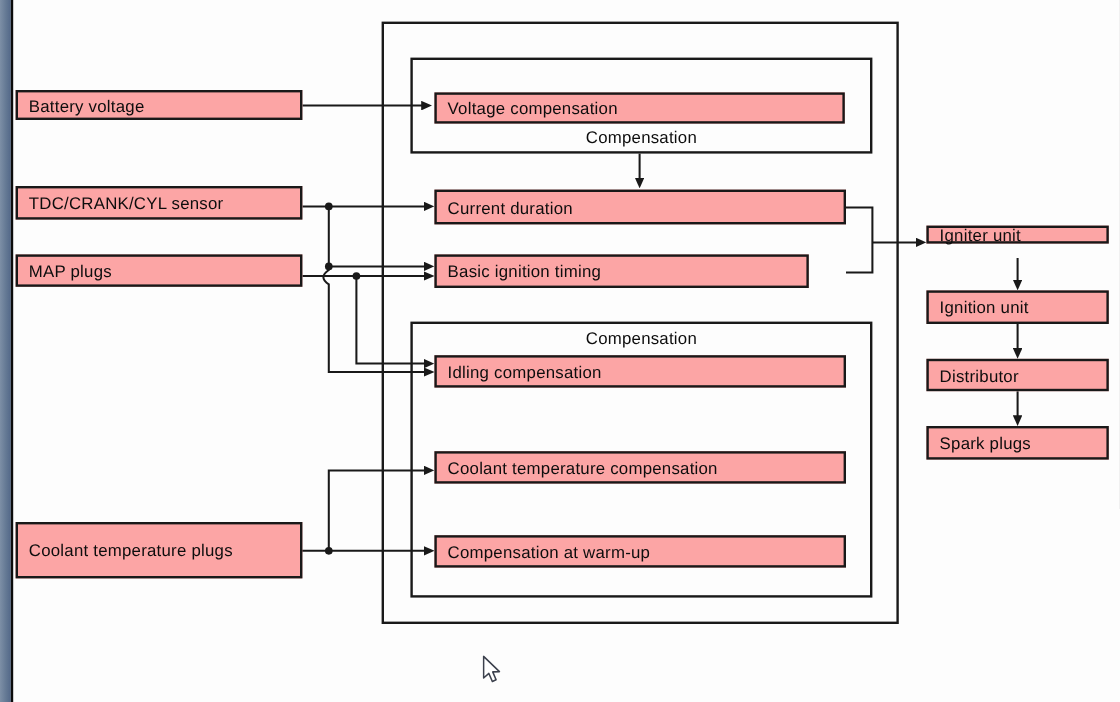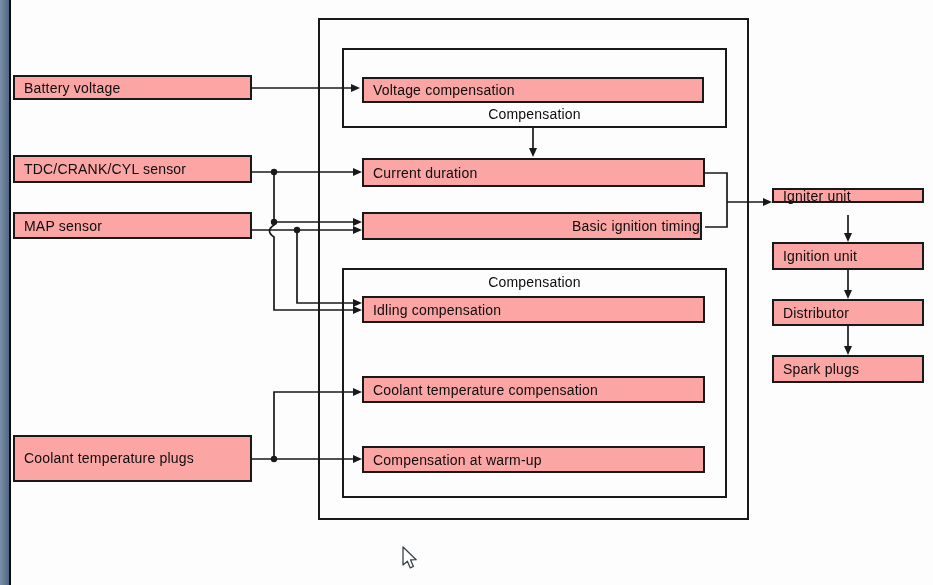--- a/index.html
+++ b/index.html
@@ -78,33 +78,33 @@
   <div class="group-label" style="left:342px; top:106px; width:385px;">Compensation</div>
   <div class="group-label" style="left:342px; top:274px; width:385px;">Compensation</div>
 
   <div class="node" style="left:13px; top:75px; width:239px; height:25px;">
     <span>Battery voltage</span>
   </div>
   <div class="node" style="left:13px; top:155px; width:239px; height:28px;">
     <span>TDC/CRANK/CYL sensor</span>
   </div>
   <div class="node" style="left:13px; top:212px; width:239px; height:27px;">
-    <span>MAP sensor</span>
+    <span>MAP plugs</span>
   </div>
   <div class="node" style="left:13px; top:435px; width:239px; height:47px;">
     <span class="wrap2">Coolant temperature plugs</span>
   </div>
 
   <div class="node" style="left:362px; top:158px; width:343px; height:29px;">
     <span>Current duration</span>
   </div>
   <div class="node" style="left:362px; top:77px; width:342px; height:26px;">
     <span>Voltage compensation</span>
   </div>
-  <div class="node" style="left:362px; top:212px; width:340px; height:28px;justify-content:flex-end;">
+  <div class="node" style="left:362px; top:212px; width:312px; height:28px;">
     <span>Basic ignition timing</span>
   </div>
   <div class="node" style="left:362px; top:296px; width:343px; height:27px;">
     <span>Idling compensation</span>
   </div>
   <div class="node" style="left:362px; top:376px; width:343px; height:27px;">
     <span>Coolant temperature compensation</span>
   </div>
   <div class="node" style="left:362px; top:446px; width:343px; height:27px;">
     <span>Compensation at warm-up</span>

